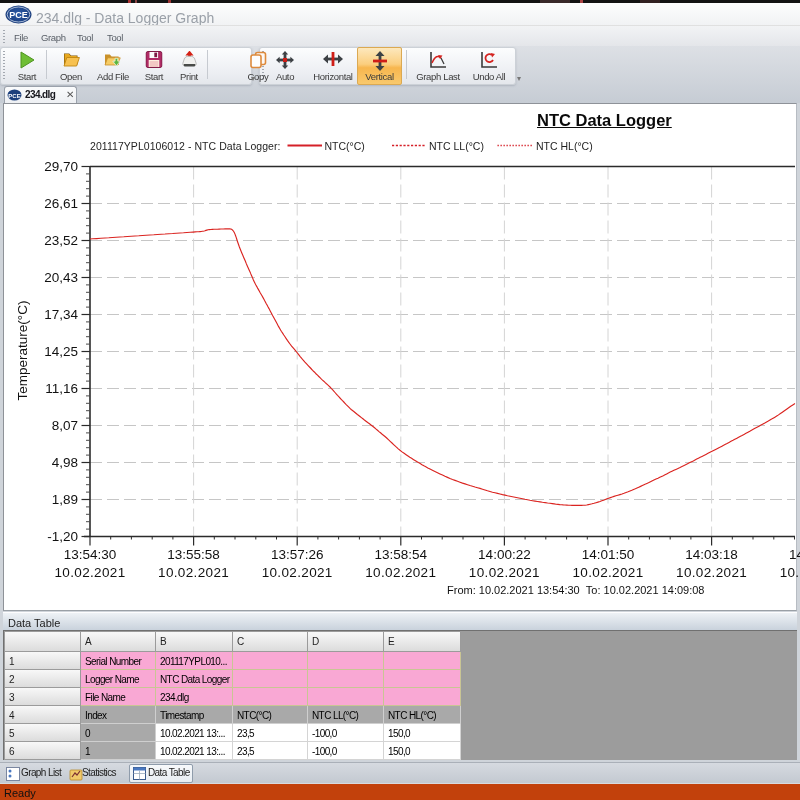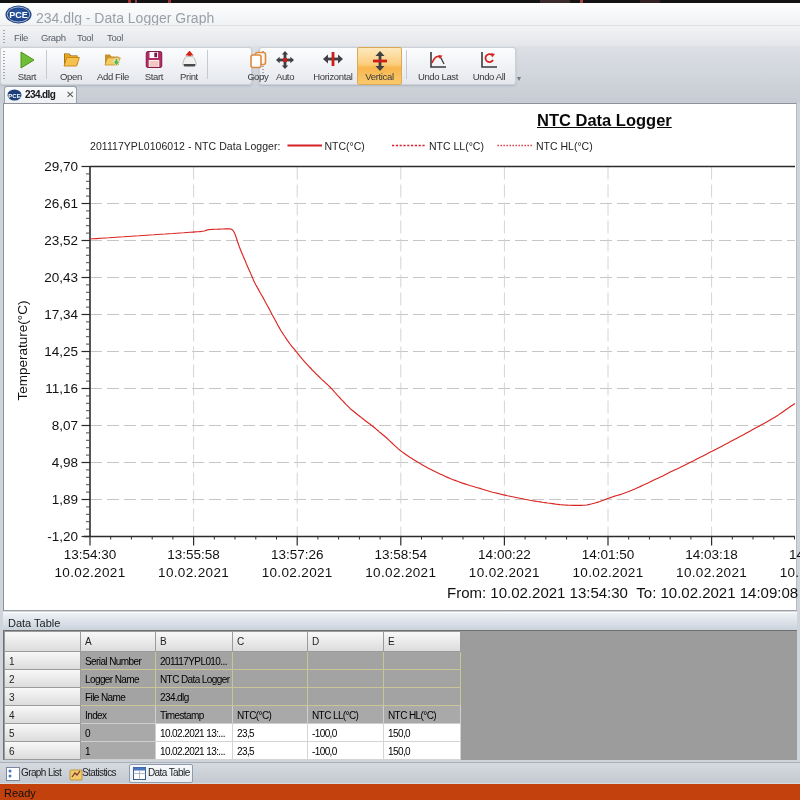--- a/index.html
+++ b/index.html
@@ -23,28 +23,28 @@
 .tsep { position:absolute; top:4px; width:1px; height:29px; background:#c6cad0; }
 .chev { position:absolute; font-size:8px; color:#777; }
 #doctab { left:4px; top:86px; width:73px; height:17px; background:linear-gradient(#fafbfc,#eef0f3); border:1px solid #9aa1ab; border-bottom:none; border-radius:3px 3px 0 0; }
 
 #chartpanel { left:3px; top:103px; width:794px; height:508px; background:#fff; border-left:1px solid #8e9298; border-top:1px solid #8e9298; border-right:1px solid #b7bcc3; border-bottom:1px solid #9aa0a6; }
 #charttitle { left:537px; top:111px; width:200px; font-size:16.5px; font-weight:bold; color:#0a0a0a; text-decoration:underline; letter-spacing:0px; }
 .leg { font-size:10.5px; color:#1e1e1e; top:140px; }
 .ylab { position:absolute; left:34px; width:44px; text-align:right; font-size:13.5px; color:#111; line-height:15px; }
 .xlab { position:absolute; width:80px; text-align:center; font-size:13.5px; color:#111; line-height:15px; }
 #yaxis-title { left:-33px; top:343px; width:110px; text-align:center; transform:rotate(-90deg); font-size:13.5px; color:#111; }
-#fromto { left:447px; top:584px; width:353px; font-size:15px; color:#111; }
+#fromto { left:447px; top:584px; width:353px; font-size:11px; color:#111; }
 
 #dtcaption { left:3px; top:612px; width:794px; height:18px; background:linear-gradient(#eef2f6,#c9d2dc); border-top:1px solid #fdfdfe; }
 #dtcaption span { position:absolute; left:5px; top:4px; font-size:11px; color:#222; }
 #dtable { left:3px; top:630px; width:794px; height:130px; background:#9c9c9c; border-top:1px solid #707070; border-left:1px solid #707070; }
 .cell { position:absolute; font-size:10px; color:#000; padding:4px 0 0 4px; overflow:hidden; white-space:nowrap; letter-spacing:-0.6px; }
 .hcell { background:linear-gradient(#f8f8f8,#dcdcdc); border-right:1px solid #9b9b9b; border-bottom:1px solid #9b9b9b; color:#222; }
-.ycell { background:#a3a3a3; border-right:1px solid #c9c594; border-bottom:1px solid #c9c594; }
+.ycell { background:#f9a8d4; border-right:1px solid #c9c594; border-bottom:1px solid #c9c594; }
 .gcell { background:#a9a9a9; border-right:1px solid #cfcfcf; border-bottom:1px solid #cfcfcf; }
 .wcell { background:#ffffff; border-right:1px solid #d4d4d4; border-bottom:1px solid #d4d4d4; }
 
 #btabs { left:0; top:762px; width:800px; height:21px; background:linear-gradient(#d6dae0,#c3c9d1); border-top:1px solid #aab0b8; }
 .btab { position:absolute; top:1px; height:19px; font-size:10px; color:#222; letter-spacing:-0.6px; }
 #btab-active { position:absolute; left:129px; top:1px; width:64px; height:19px; background:linear-gradient(#f7f9fb,#e8edf2); border:1px solid #8f9cab; border-radius:2px; }
 
 #statusbar { left:0; top:783px; width:800px; height:17px; background:#c2410c; border-top:1px solid #d8dade; }
 #statusbar span { position:absolute; left:4px; top:3px; font-size:11px; color:#111; }
 </style>
@@ -177,21 +177,21 @@
     <div class="lb">Vertical</div>
   </div>
   <div class="tsep" style="left:406px;"></div>
   <div class="tbtn" style="left:412px;width:52px;">
     <svg class="ic" width="18" height="18" viewBox="0 0 18 18">
       <path d="M2 1 V16 H17" fill="none" stroke="#3a3a3a" stroke-width="1.6"></path>
       <path d="M3 12 C6 5 9 4 12 7" fill="none" stroke="#d42420" stroke-width="1.5"></path>
       <path d="M12 7 L15 13" fill="none" stroke="#3a3a3a" stroke-width="1.2"></path>
       <path d="M9 4 l4.5 0.5 -2.5 3.5 Z" fill="#d42420"></path>
     </svg>
-    <div class="lb">Undo Last</div>
+    <div class="lb">Graph Last</div>
   </div>
   <div class="tbtn" style="left:466px;width:46px;">
     <svg class="ic" width="18" height="18" viewBox="0 0 18 18">
       <path d="M2 1 V16 H17" fill="none" stroke="#3a3a3a" stroke-width="1.6"></path>
       <path d="M12 4 a4 4 0 1 0 1 5" fill="none" stroke="#d42420" stroke-width="1.8"></path>
       <path d="M11 2 l4 1 -3 3.4 Z" fill="#d42420"></path>
       <path d="M4 13 L15 13" fill="none" stroke="#3a3a3a" stroke-width="0"></path>
     </svg>
     <div class="lb">Undo All</div>
   </div>

